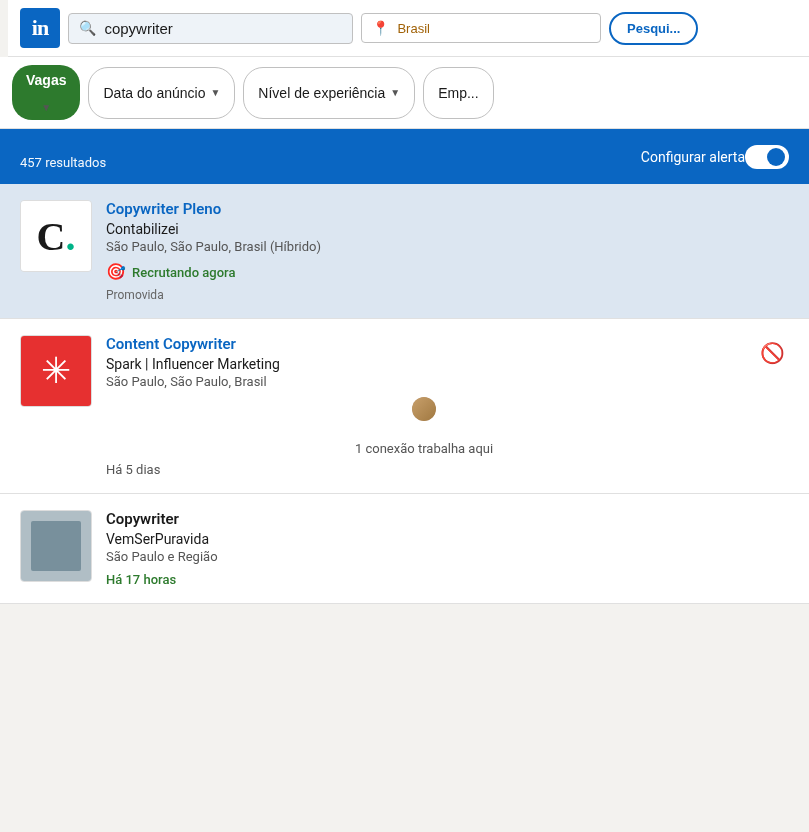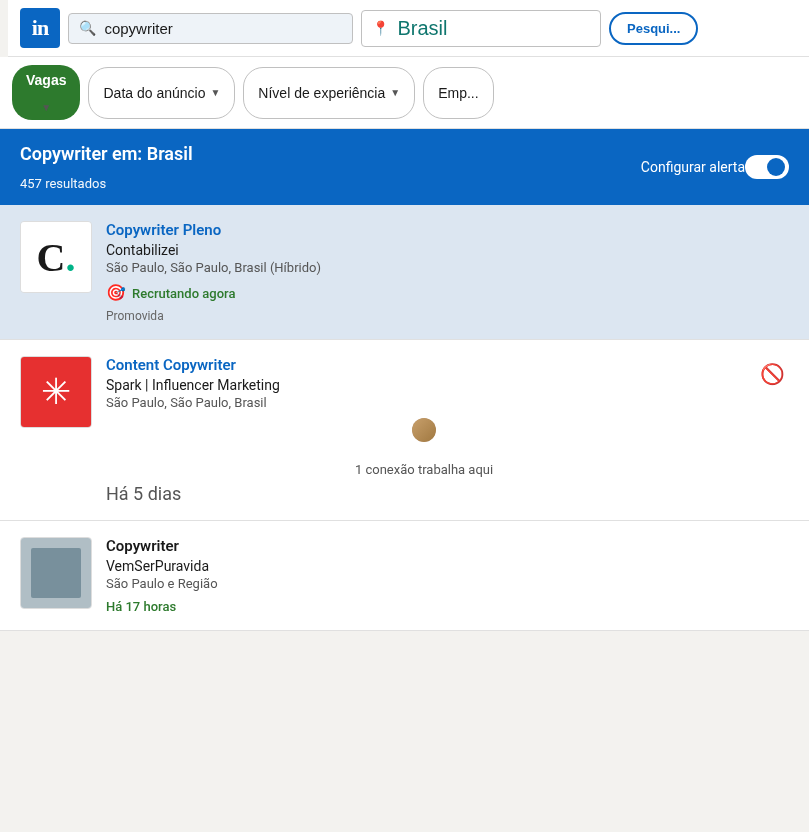--- a/index.html
+++ b/index.html
@@ -67,22 +67,22 @@
       border-radius: 4px;
       background: #fff;
       padding: 6px 10px;
       width: 240px;
       gap: 8px;
     }
     .location-box input {
       border: none;
       background: transparent;
       outline: none;
-      font-size: 20px;
-      color: #0f766e;
+      font-size: 13px;
+      color: #a16207;
       width: 100%;
     }
     .location-pin {
       color: #cc4400;
       font-size: 14px;
     }
     .pesquisar-btn {
       border: 2px solid #0a66c2;
       background: transparent;
       color: #0a66c2;
@@ -316,21 +316,21 @@
       width: 100%;
       height: 100%;
       background: linear-gradient(135deg, #c8a06c 0%, #a07840 100%);
       border-radius: 50%;
     }
     .connection-text {
       font-size: 13px;
       color: #555;
     }
     .job-age {
-      font-size: 18px;
+      font-size: 13px;
       color: #555;
       margin-top: 6px;
     }
     .job-age-green {
       font-size: 13px;
       color: #2d7a2d;
       font-weight: 500;
       margin-top: 6px;
     }
     .job-actions {
@@ -378,21 +378,20 @@
     <span>Nível de experiência</span>
     <span class="chevron">▼</span>
   </button>
   <button class="filter-btn">
     <span>Emp...</span>
   </button>
 </div>
 
 <div class="results-header">
   <div>
-    <div class="results-title">Copywriter em: Brasil</div>
     <div class="results-count">457 resultados</div>
   </div>
   <div class="alert-section">
     <span>Configurar alerta</span>
     <div class="toggle-container">
       <div class="toggle-track">
         <div class="toggle-thumb"></div>
       </div>
     </div>
   </div>

